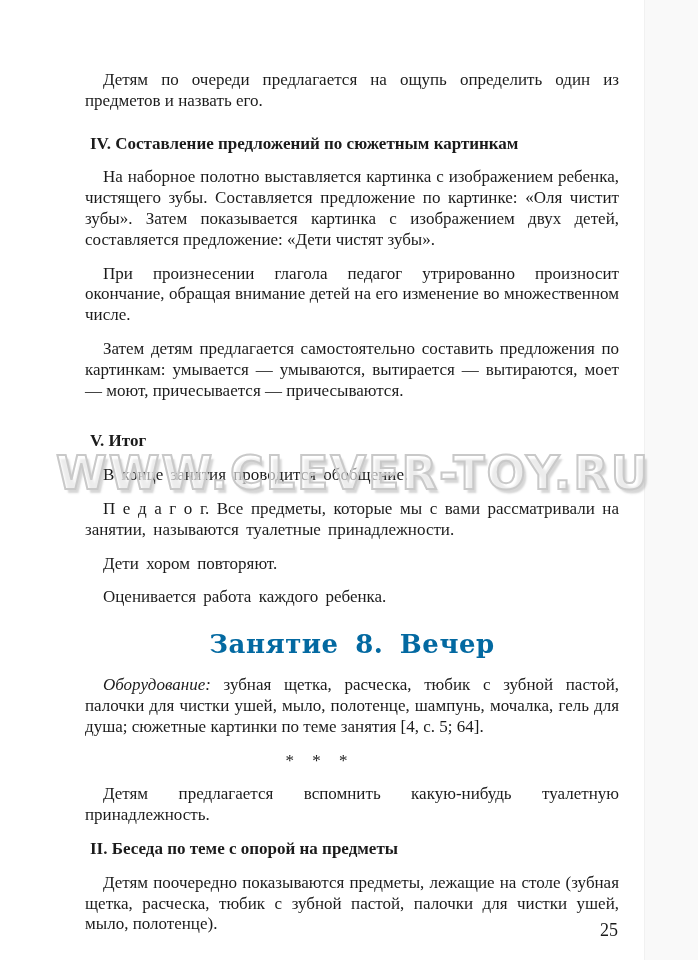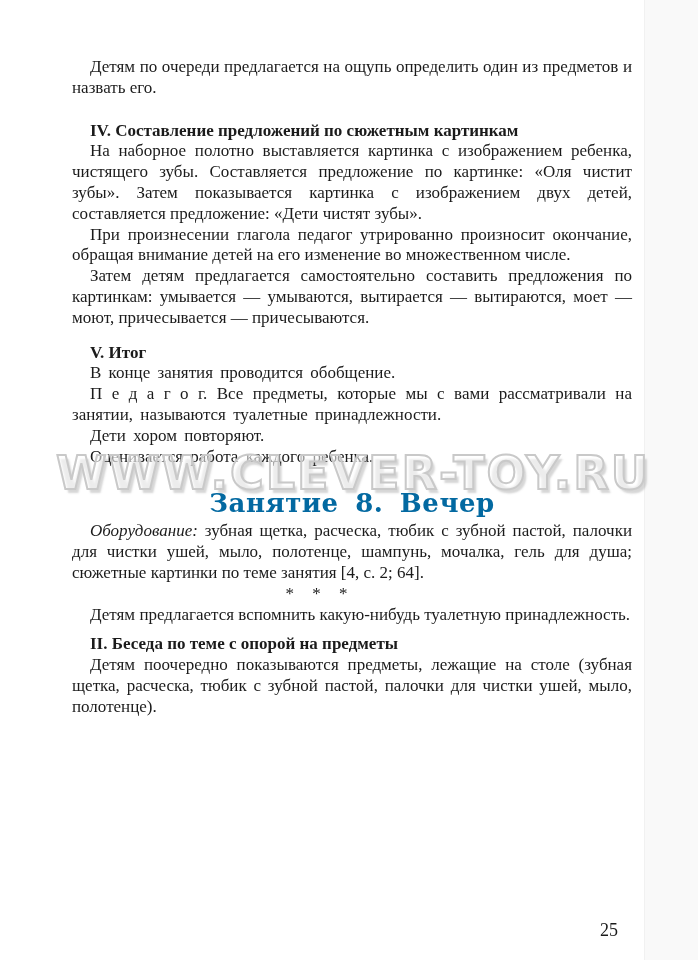--- a/index.html
+++ b/index.html
@@ -14,31 +14,31 @@
   .scan-edge {
     position: absolute; top: 0; right: 0;
     width: 53px; height: 100%;
     background: rgba(0,0,0,0.022);
     border-left: 1px solid rgba(0,0,0,0.03);
   }
   .doc {
     position: absolute; left: 72px; top: 57px; width: 560px;
     font-size: 17px; line-height: 20.8px;
   }
-  .doc p { margin: 0; text-indent: 18px; text-align: justify; }
+  .doc p { margin: 13px; text-indent: 18px; text-align: justify; }
   .doc p.single { text-align: left; }
   .h { font-weight: bold; text-indent: 18px; margin: 0; line-height: 20.8px; }
   .spread { word-spacing: 3px; }
   .g2  { margin-top: 2px; }
   .g5  { margin-top: 5px; }
   .g6  { margin-top: 6px; }
   .g9  { margin-top: 9px; }
   .g10 { margin-top: 10px; }
   .g12 { margin-top: 12px; }
-  .g14 { margin-top: 14px; }
+  .g14 { margin-top: 30px; }
   .g22 { margin-top: 22px; }
   .lesson-title {
     margin-top: 18px;
     font-family: "DejaVu Serif", serif;
     font-size: 26px; line-height: 36px;
     font-weight: bold;
     text-align: center;
     letter-spacing: 0.5px; word-spacing: 7px;
     text-indent: 0;
     color: #0369a1;
@@ -91,21 +91,21 @@
   <p class="single spread g10">В конце занятия проводится обобщение.</p>
 
   <p class="spread g10">П е д а г о г. Все предметы, которые мы с вами рассматривали на занятии, называются туалетные принадлежности.</p>
 
   <p class="single spread g12">Дети хором повторяют.</p>
   <p class="single spread">Оценивается работа каждого ребенка.</p>
 
   <div class="lesson-title">Занятие 8. Вечер</div>
 
 
-  <p class="g2"><span class="lead">Оборудование:</span> <span>зубная щетка, расческа, тюбик с зубной пастой, палочки для чистки ушей, мыло, полотенце, шампунь, мочалка, гель для душа; сюжетные картинки по теме занятия [4, с. 2; 64].</span></p>
+  <p class="g2"><span class="lead">Оборудование:</span> <span>зубная щетка, расческа, тюбик с зубной пастой, палочки для чистки ушей, мыло, полотенце, шампунь, мочалка, гель для душа; сюжетные картинки по теме занятия [4, с. 5; 64].</span></p>
 
   <p class="stars g5">* * *</p>
 
 
   <p>Детям предлагается вспомнить какую-нибудь туалетную принадлежность.</p>
 
   <div class="h g9">II. Беседа по теме с опорой на предметы</div>
 
   <p class="g9">Детям поочередно показываются предметы, лежащие на столе (зубная щетка, расческа, тюбик с зубной пастой, палочки для чистки ушей, мыло, полотенце).</p>
 

